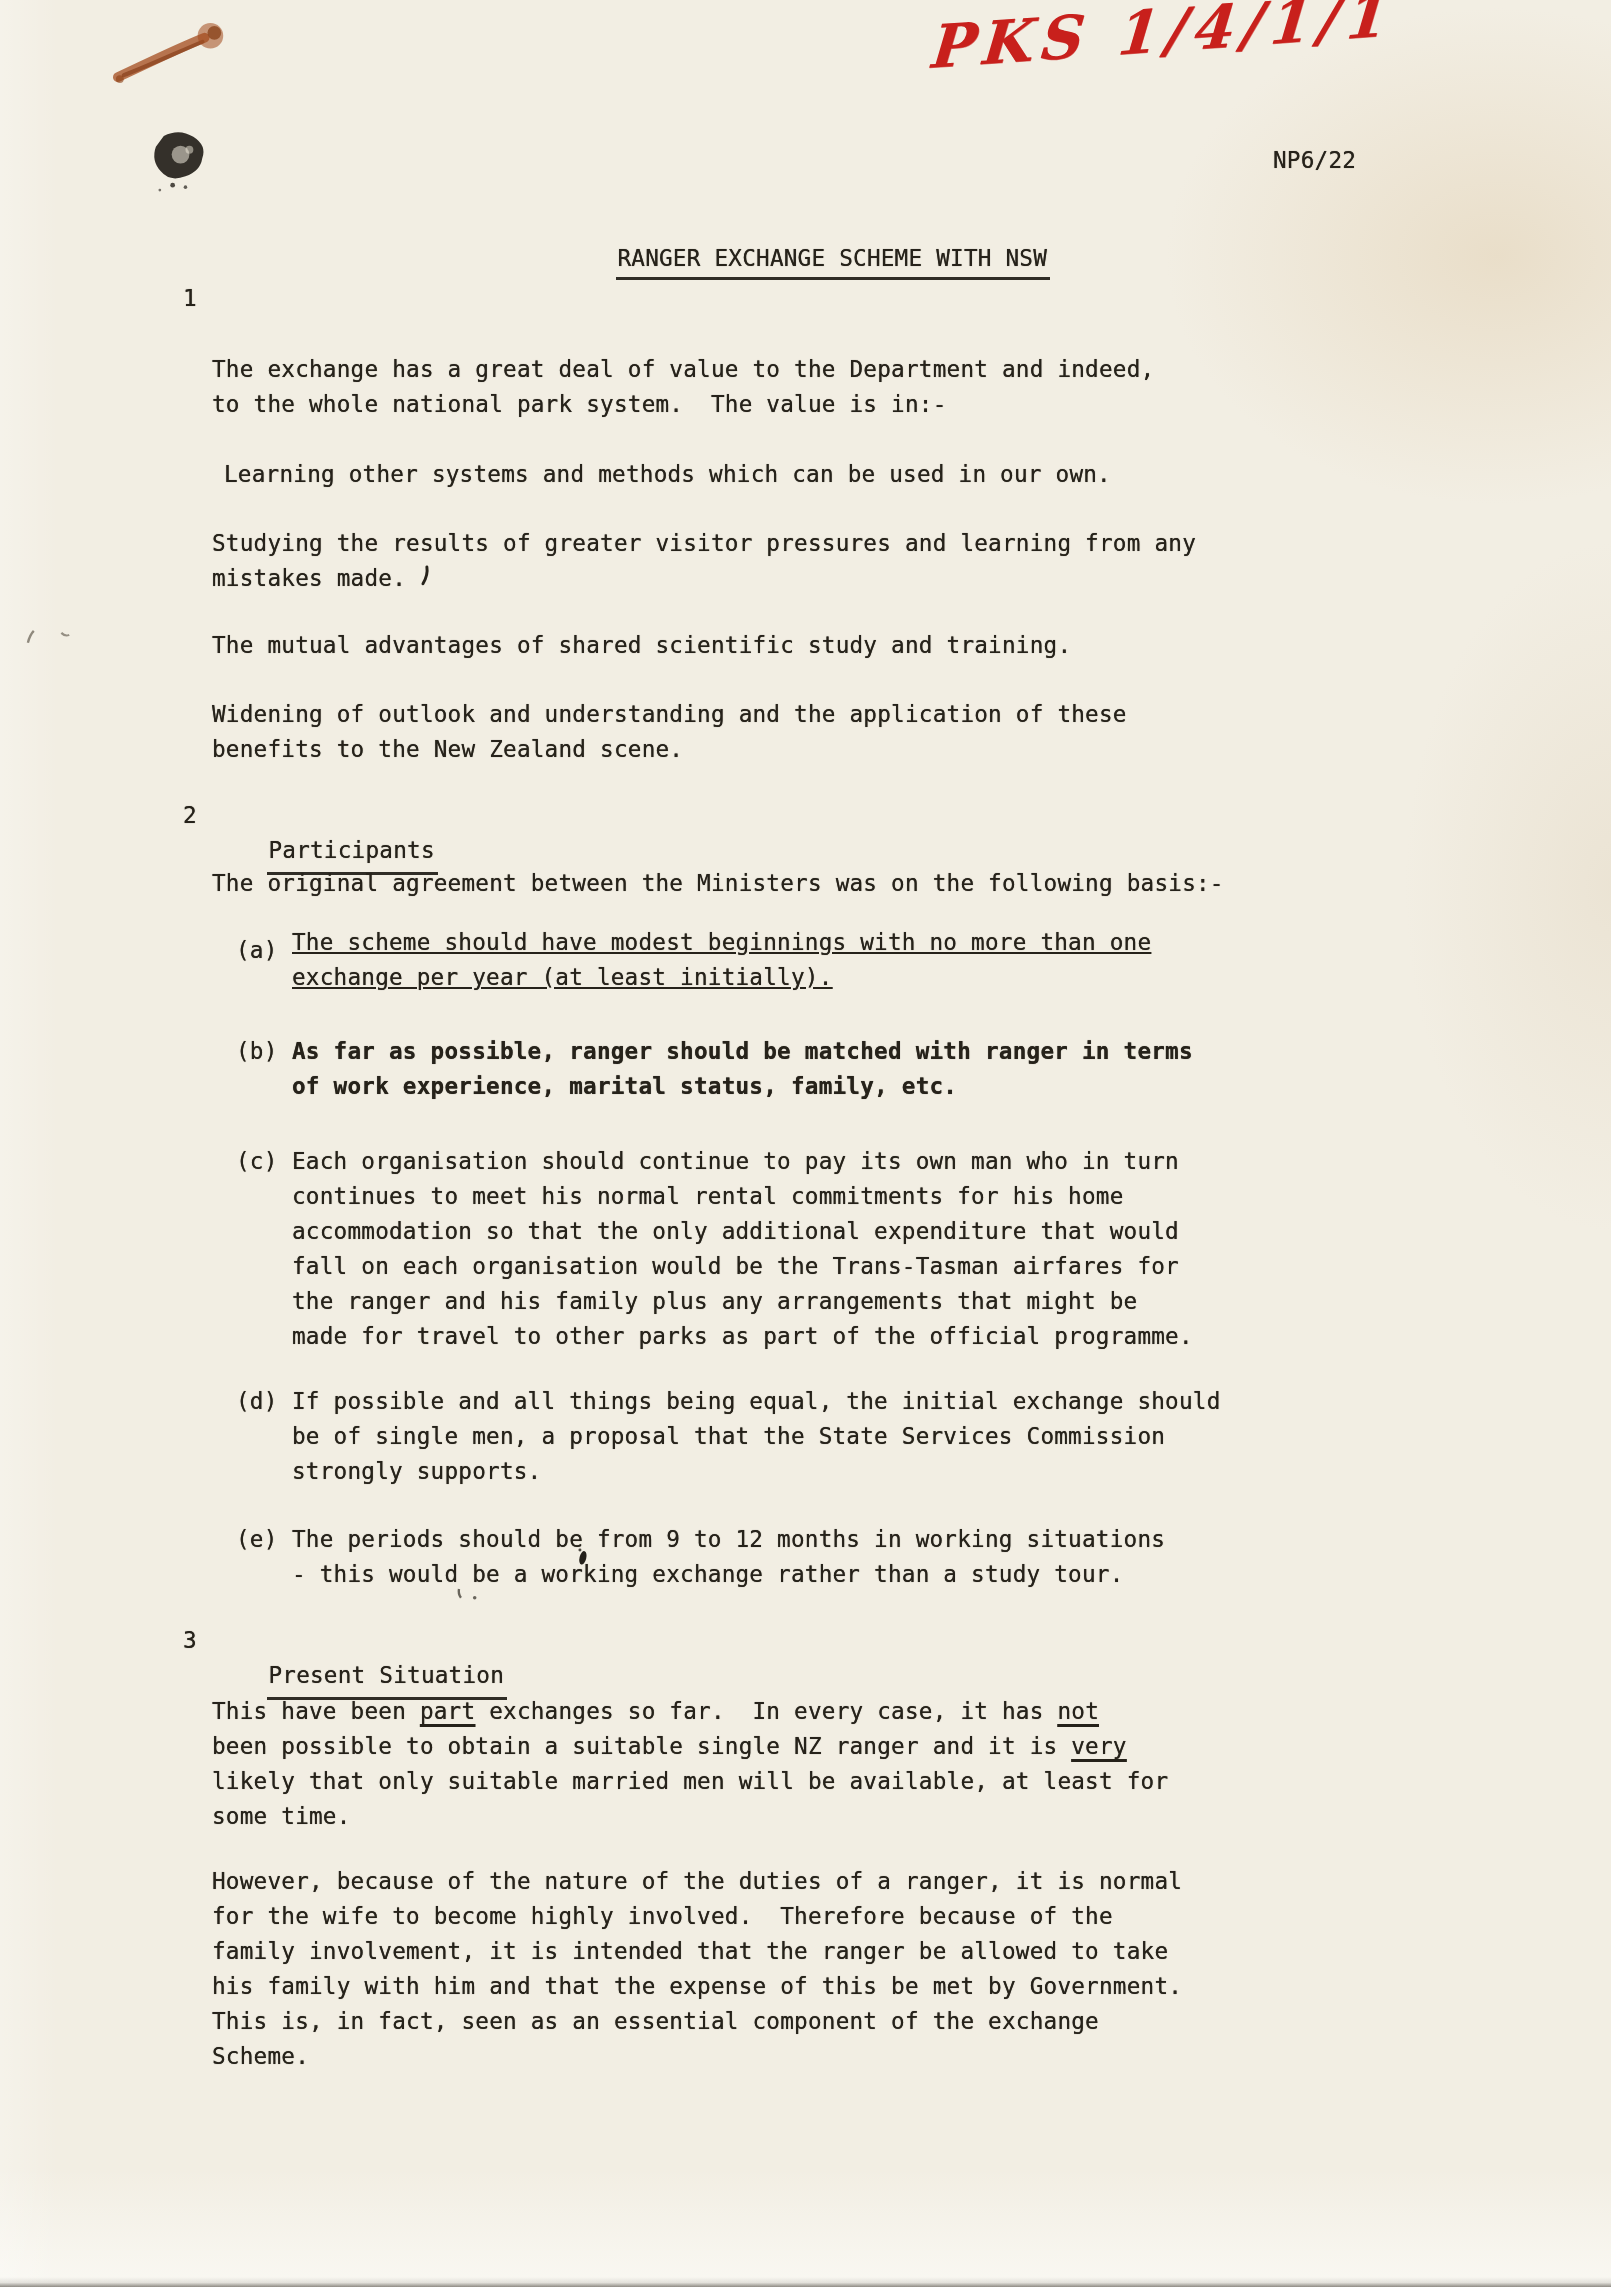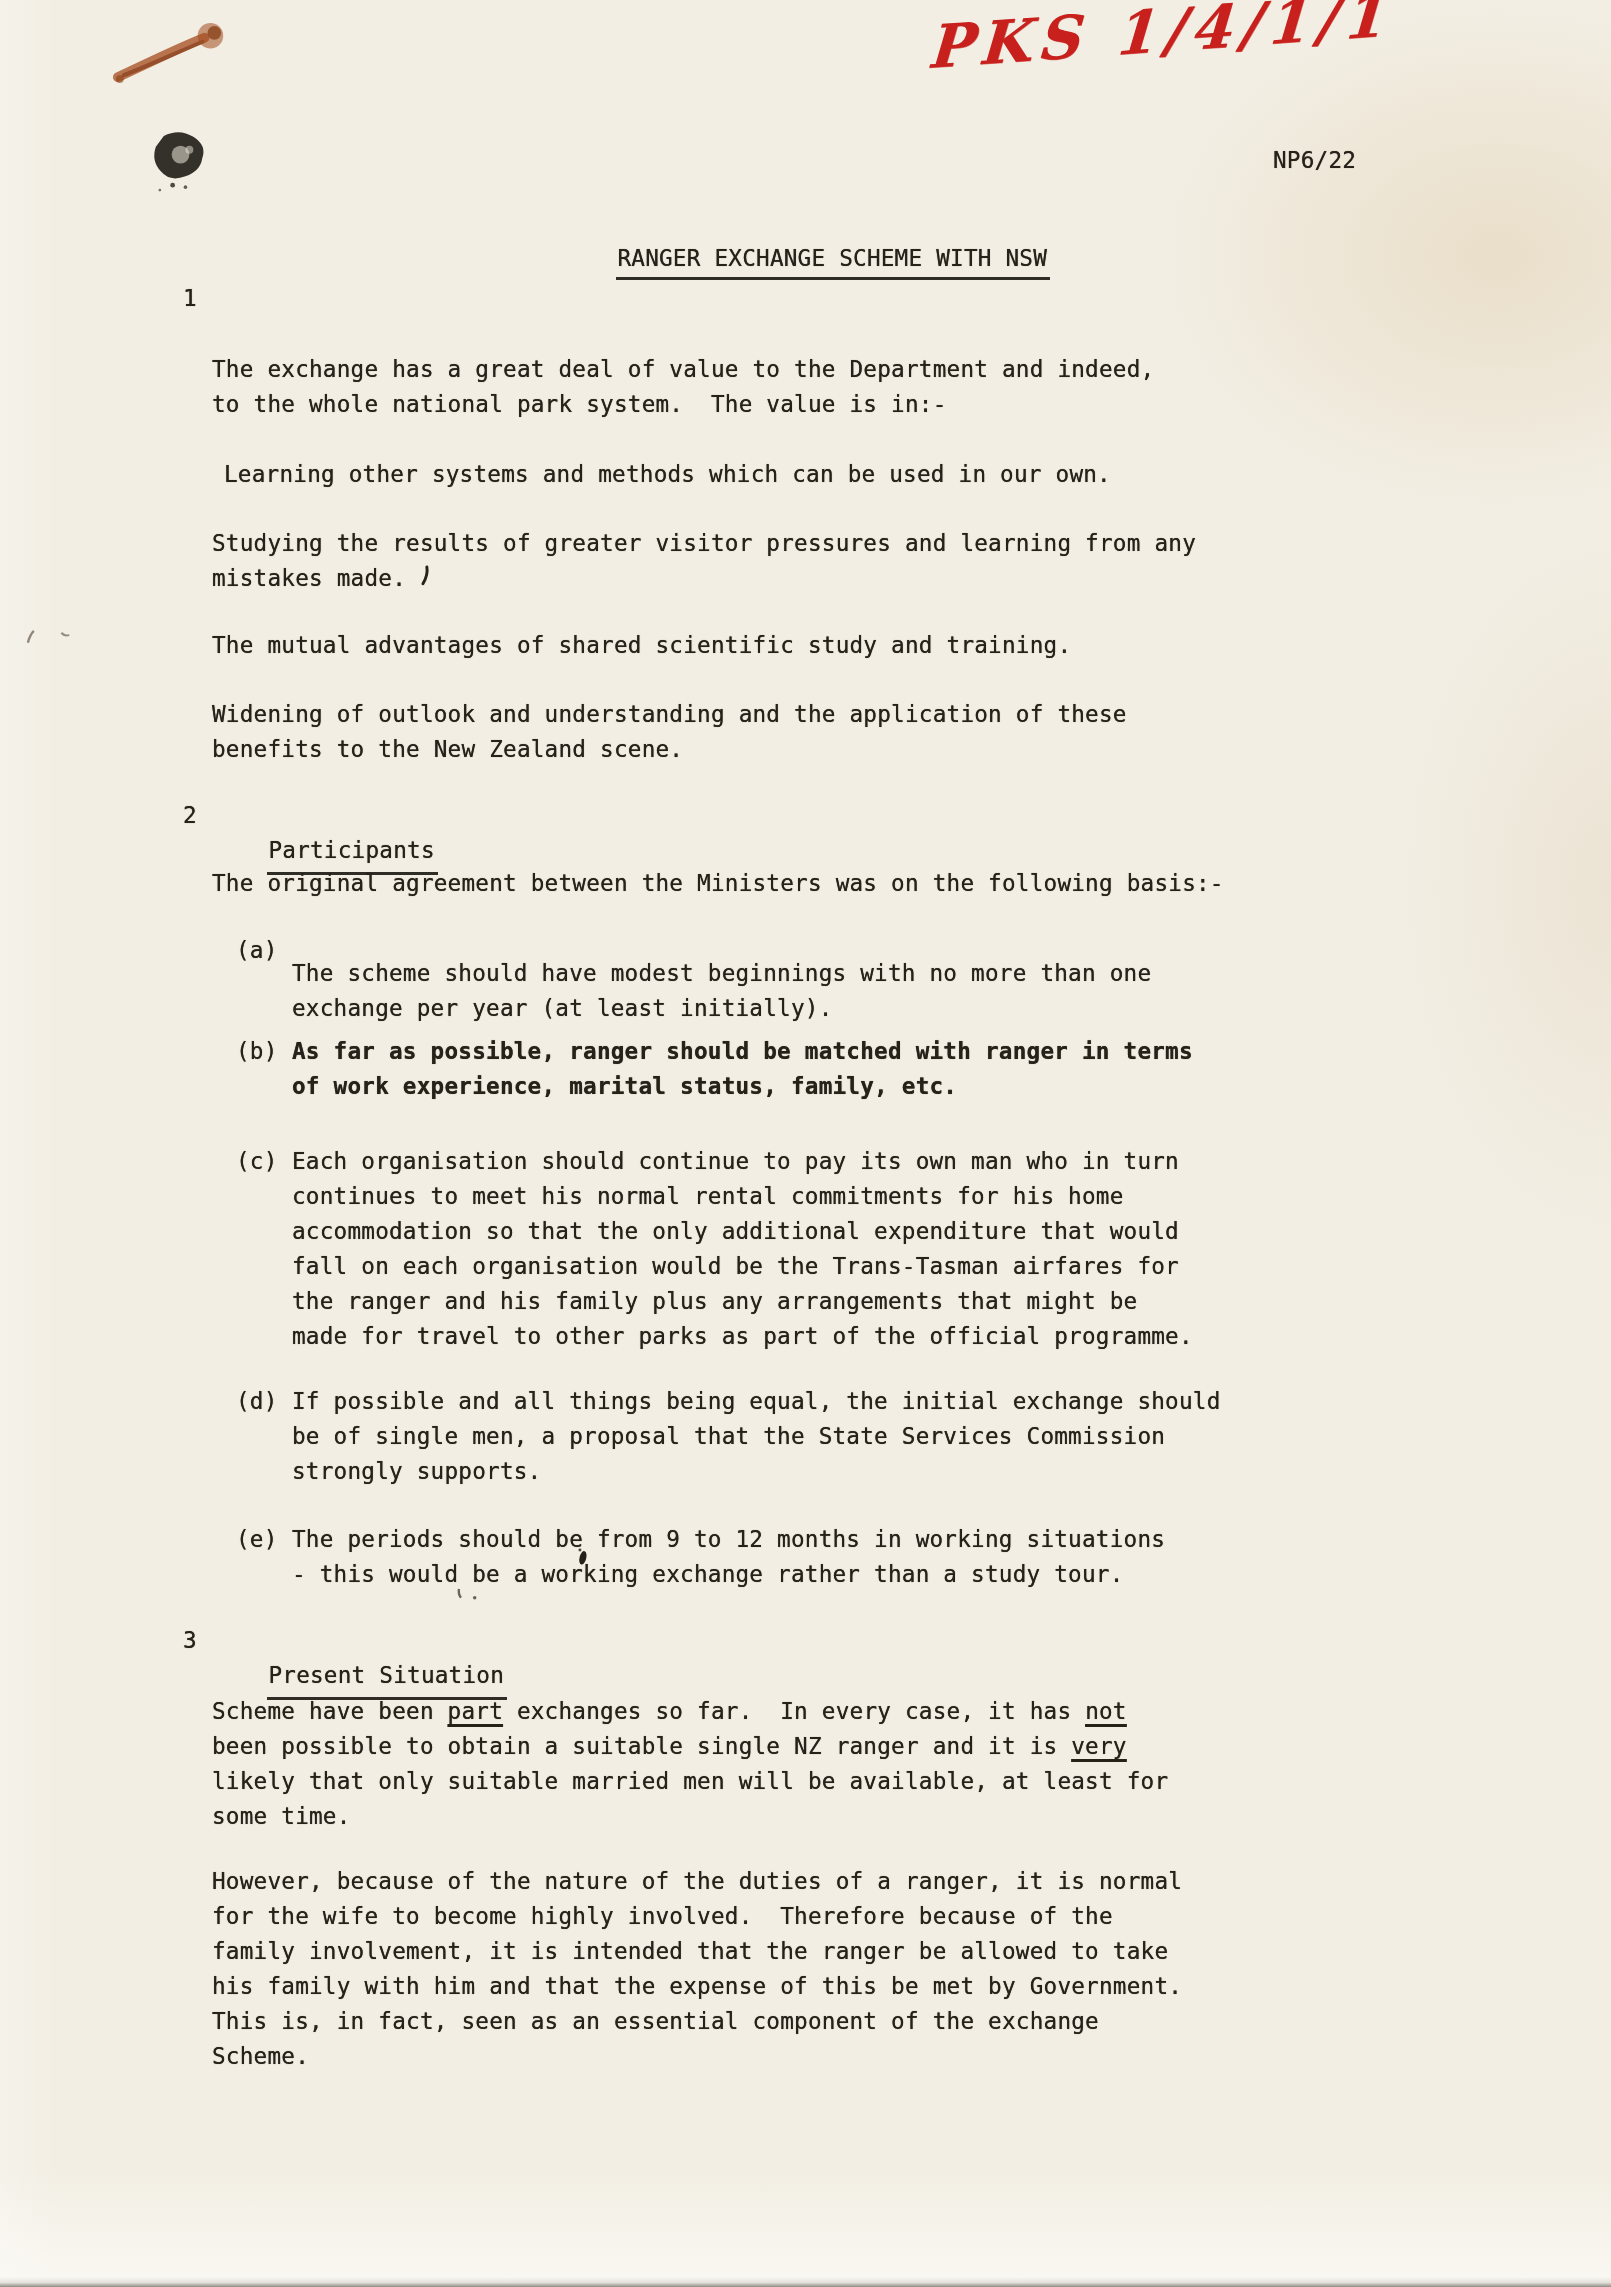--- a/index.html
+++ b/index.html
@@ -119,21 +119,21 @@
 benefits to the New Zealand scene.</div>
 
   <div class="typed" style="left:183px;top:757px;">2</div>
   <div class="typed" style="left:212px;top:757px;">
     <span class="head-underline">Participants</span>
   </div>
 
   <div class="typed" style="left:212px;top:825px;">The original agreement between the Ministers was on the following basis:-</div>
 
   <div class="typed" style="left:236px;top:892px;">(a)</div>
-  <div class="typed" style="left:292px;top:915px;">The scheme should have modest beginnings with no more than one
+  <div class="typed" style="left:292px;top:884px;text-decoration:underline;">The scheme should have modest beginnings with no more than one
 exchange per year (at least initially).</div>
 
   <div class="typed" style="left:236px;top:993px;">(b)</div>
   <div class="typed" style="left:292px;top:993px;font-weight:bold;">As far as possible, ranger should be matched with ranger in terms
 of work experience, marital status, family, etc.</div>
 
   <div class="typed" style="left:236px;top:1103px;">(c)</div>
   <div class="typed" style="left:292px;top:1103px;">Each organisation should continue to pay its own man who in turn
 continues to meet his normal rental commitments for his home
 accommodation so that the only additional expenditure that would
@@ -148,21 +148,21 @@
 
   <div class="typed" style="left:236px;top:1481px;">(e)</div>
   <div class="typed" style="left:292px;top:1481px;">The periods should be from 9 to 12 months in working situations
 - this would be a working exchange rather than a study tour.</div>
 
   <div class="typed" style="left:183px;top:1582px;">3</div>
   <div class="typed" style="left:212px;top:1582px;">
     <span class="head-underline">Present Situation</span>
   </div>
 
-  <div class="typed" style="left:212px;top:1653px;"><span>Scheme have been </span><span class="u">part</span><span> exchanges so far.  In every case, it has </span><span class="u">not</span><span>
+  <div class="typed" style="left:212px;top:1653px;"><span>This have been </span><span class="u">part</span><span> exchanges so far.  In every case, it has </span><span class="u">not</span><span>
 been possible to obtain a suitable single NZ ranger and it is </span><span class="u">very</span><span>
 likely that only suitable married men will be available, at least for
 some time.</span></div>
 
   <div class="typed" style="left:212px;top:1823px;">However, because of the nature of the duties of a ranger, it is normal
 for the wife to become highly involved.  Therefore because of the
 family involvement, it is intended that the ranger be allowed to take
 his family with him and that the expense of this be met by Government.
 This is, in fact, seen as an essential component of the exchange
 Scheme.</div>

